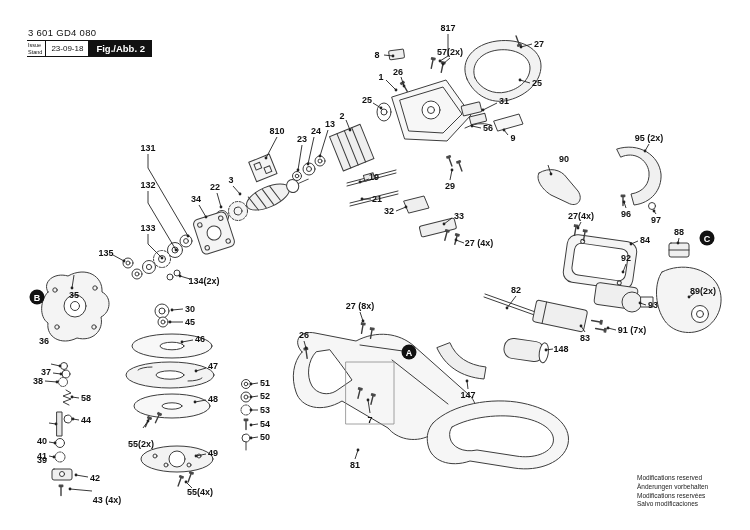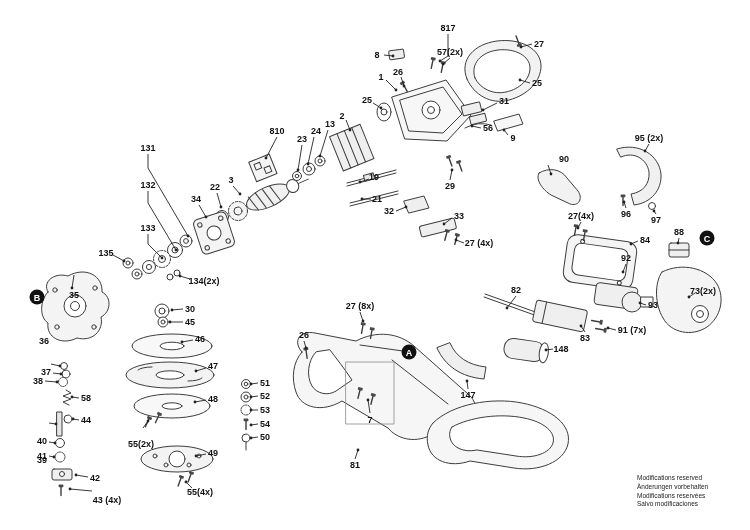--- a/index.html
+++ b/index.html
@@ -488,28 +488,39 @@
       <div class="part-label" style="left: 516px; top: 290px;">82</div>
       <div class="part-label" style="left: 585px; top: 338px;">83</div>
       <div class="part-label" style="left: 564px; top: 159px;">90</div>
       <div class="part-label" style="left: 649px; top: 138px;">95 (2x)</div>
       <div class="part-label" style="left: 626px; top: 214px;">96</div>
       <div class="part-label" style="left: 656px; top: 220px;">97</div>
       <div class="part-label" style="left: 581px; top: 216px;">27(4x)</div>
       <div class="part-label" style="left: 645px; top: 240px;">84</div>
       <div class="part-label" style="left: 679px; top: 232px;">88</div>
       <div class="part-label" style="left: 626px; top: 258px;">92</div>
-      <div class="part-label" style="left: 703px; top: 291px;">73(2x)</div>
+      <div class="part-label" style="left: 703px; top: 291px;">89(2x)</div>
       <div class="part-label" style="left: 653px; top: 305px;">93</div>
       <div class="part-label" style="left: 632px; top: 330px;">91 (7x)</div>
       <div class="marker" style="left: 409px; top: 352px;">A</div>
       <div class="marker" style="left: 37px; top: 297px;">B</div>
       <div class="marker" style="left: 707px; top: 238px;">C</div>
     </div>
 
+  <div class="header">
+    <div class="hrow1">3 601 GD4 080</div>
+    <div class="hrow2">
+      <div class="issue-stand">
+        <span>Issue</span>
+        <span>Stand</span>
+      </div>
+      <div class="date">23-09-18</div>
+      <div class="figbox">Fig./Abb. 2</div>
+    </div>
+  </div>
 
   <div class="footer">
     <div>Modifications reserved</div>
     <div>Änderungen vorbehalten</div>
     <div>Modifications reservées</div>
     <div>Salvo modificaciones</div>
   </div>
 
 </div>
 

